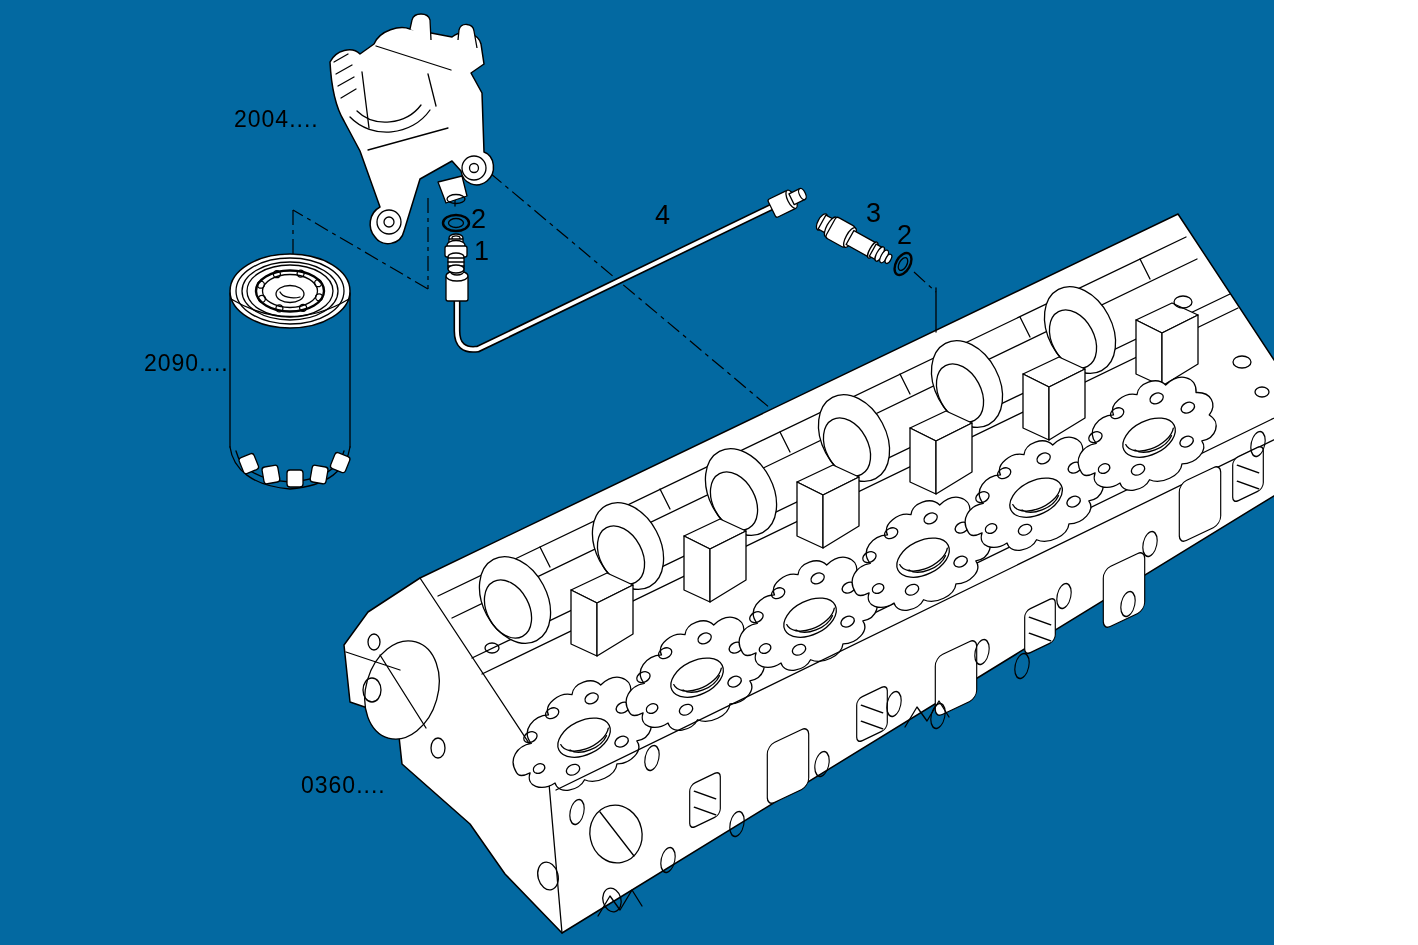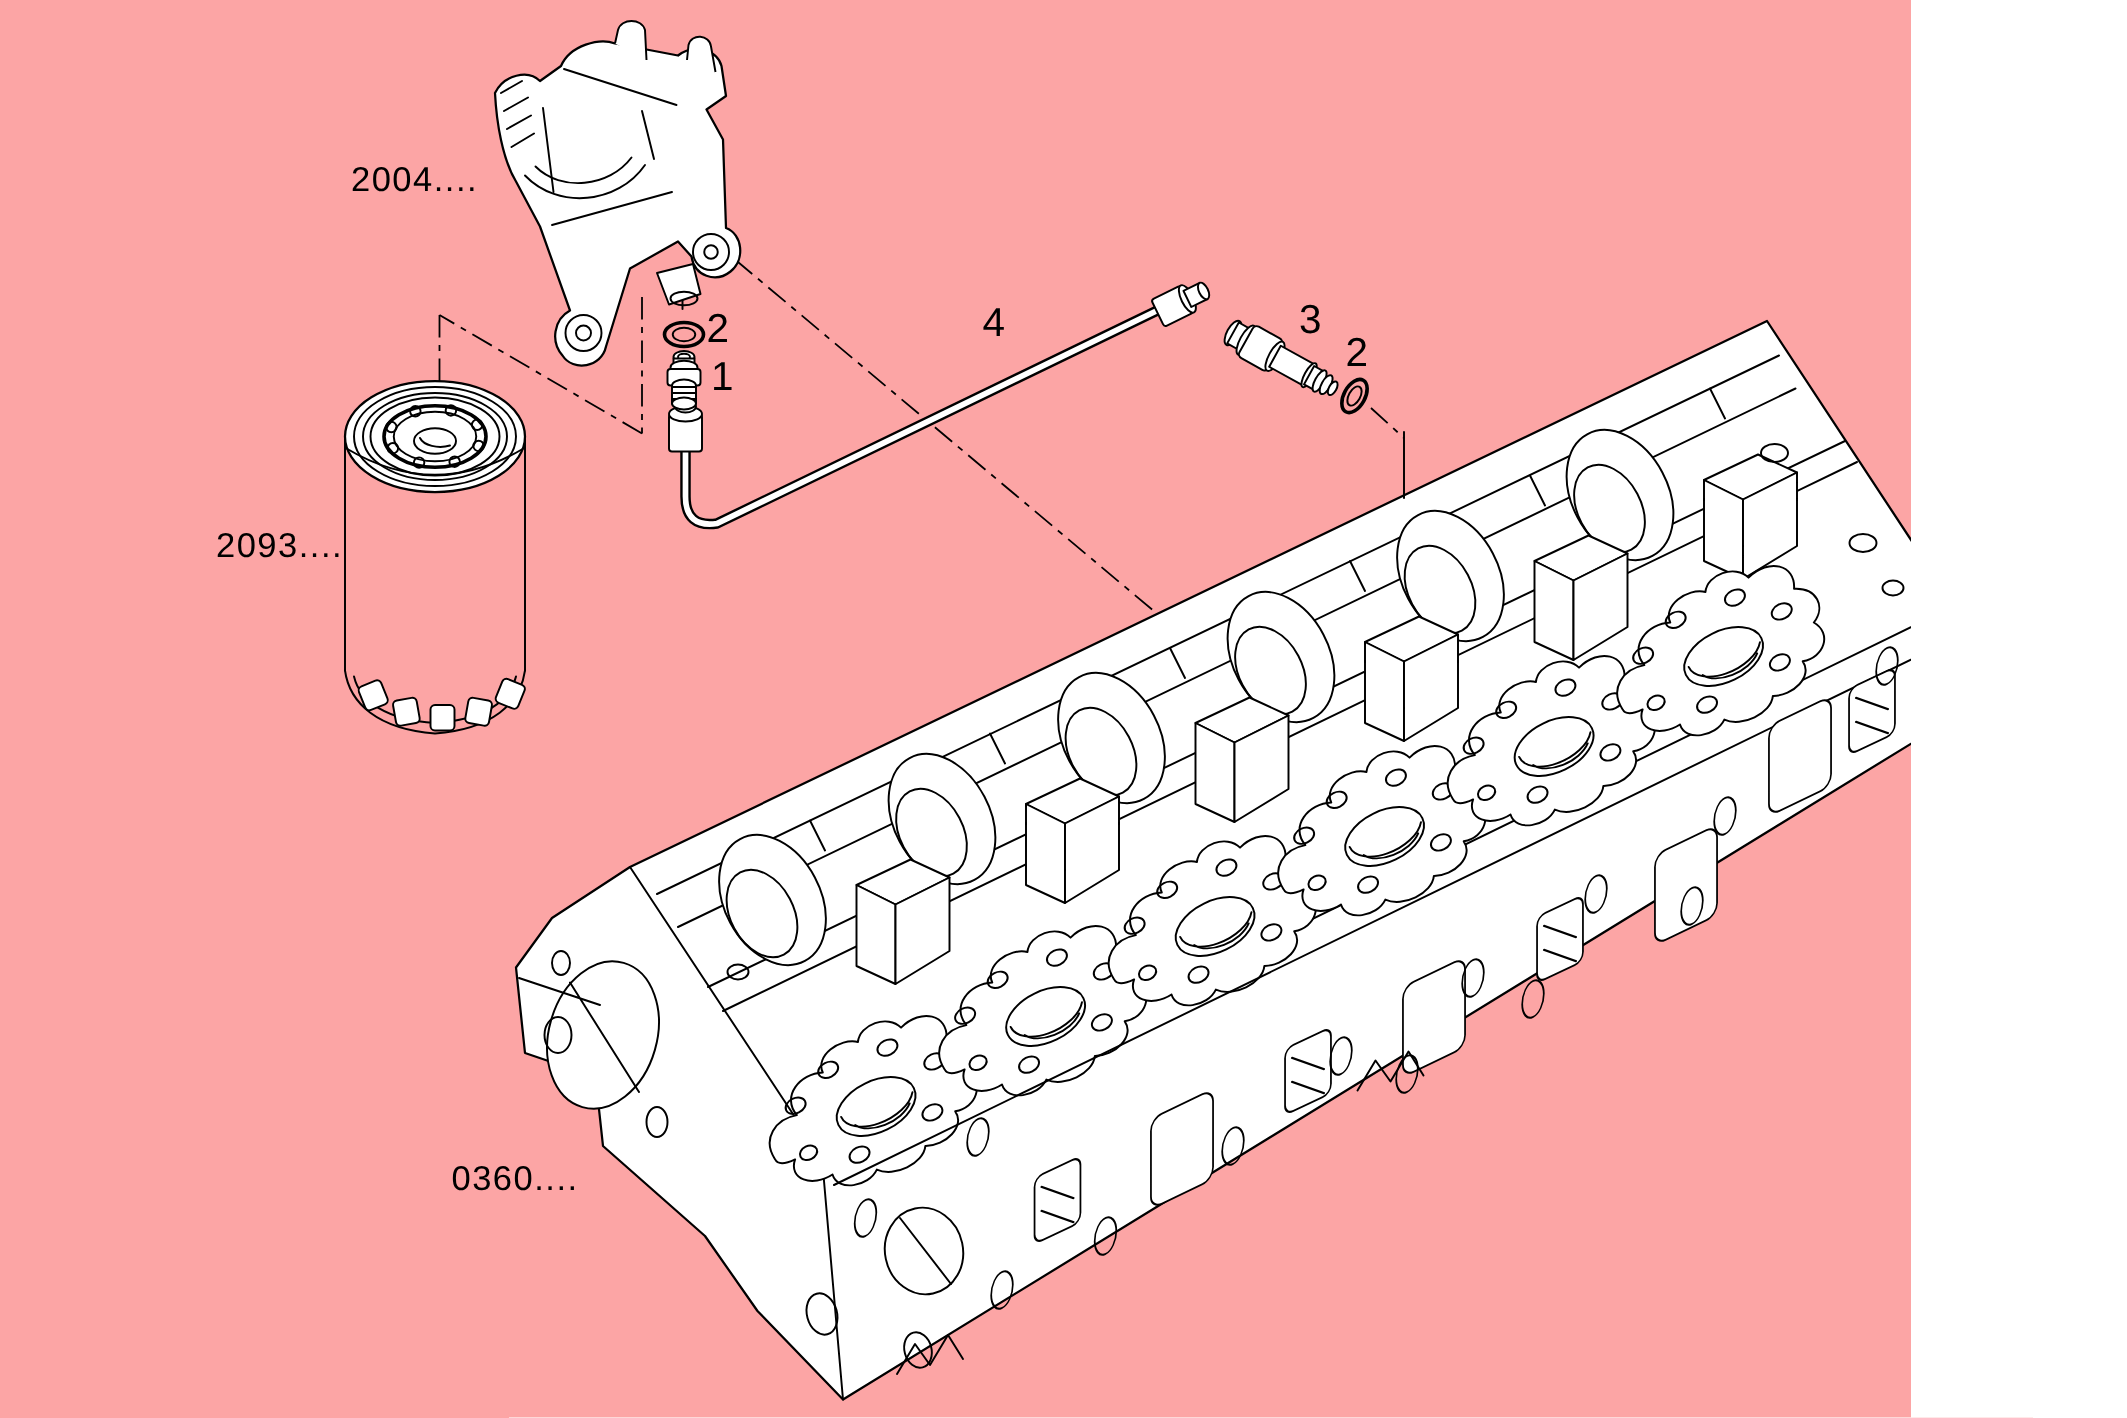--- a/index.html
+++ b/index.html
@@ -1,17 +1,17 @@
 <!DOCTYPE html>
 <html><head>
 <meta charset="utf-8">
 <style>
   html,body{margin:0;padding:0;background:#fff;}
   .stage{
-    position:relative;width:1274px;height:945px;background:#fca5a5;
+    position:relative;width:1274px;height:945px;background:#0369a1;
     font-family:"Liberation Sans", sans-serif;color:#000;overflow:hidden;
   }
   .stage svg{position:absolute;left:0;top:0;}
   .part-label{
     position:absolute;font-size:23px;letter-spacing:1px;white-space:nowrap;
     cursor:pointer;
   }
   .callout-num{
     position:absolute;font-size:27px;letter-spacing:0;white-space:nowrap;
     cursor:pointer;
@@ -272,21 +272,21 @@
     <circle cx="300.6" cy="273.6" r="3.5" class="lw"></circle>
     <circle cx="318.1" cy="283.2" r="3.5" class="lw"></circle>
     <ellipse cx="290" cy="294" rx="14" ry="8.5" class="lw"></ellipse>
     <path class="lw" d="M280,292 A14 8 0 0 0 300,297"></path>
     <path class="lw" d="M231,299 Q290,334 349,299"></path>
   </g>
 </svg>
 
 <div class="part-label" style="left:234px;top:106px;">2004....</div>
 
-<div class="part-label" style="left:144px;top:350px;">2093....</div>
+<div class="part-label" style="left:144px;top:350px;">2090....</div>
 
 <div class="part-label" style="left:301px;top:772px;">0360....</div>
 
 <div class="callout-num" style="left:471px;top:204px;">2</div>
 
 <div class="callout-num" style="left:474px;top:236px;">1</div>
 
 <div class="callout-num" style="left:655px;top:200px;">4</div>
 
 <div class="callout-num" style="left:866px;top:198px;">3</div>

